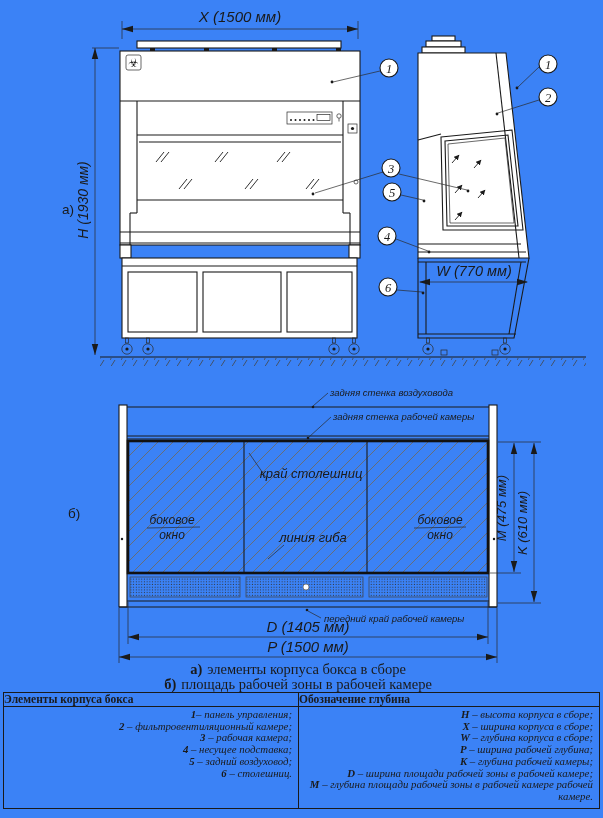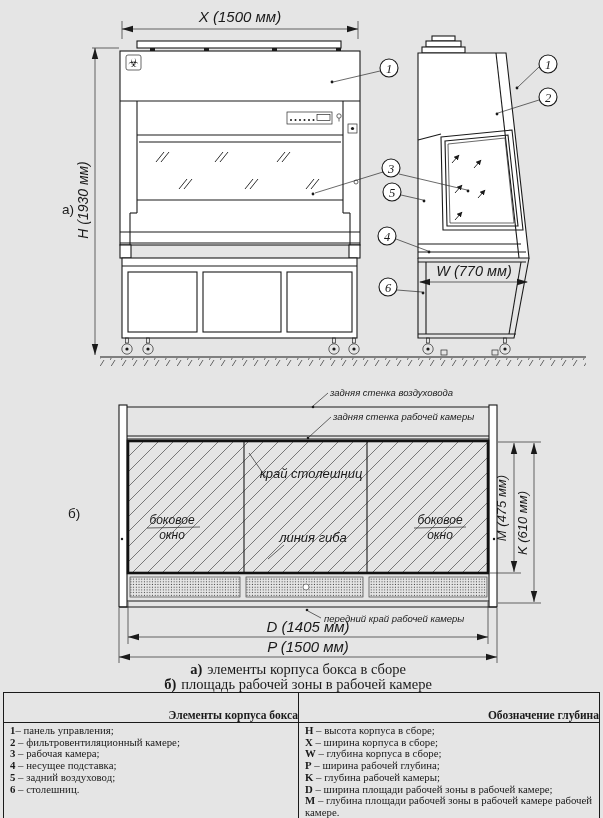--- a/index.html
+++ b/index.html
@@ -1,31 +1,31 @@
 <!DOCTYPE html>
 <html><head>
 <meta charset="utf-8">
 <style>
   html,body{margin:0;padding:0;background:#fff;}
-  #page{position:relative;width:603px;height:818px;background:#e5e5e5;overflow:hidden;
+  #page{position:relative;width:603px;height:818px;background:#3b82f6;overflow:hidden;
         font-family:"Liberation Sans",sans-serif;color:#1a1a1a;}
   svg text{fill:#1a1a1a;}
   .ln{fill:none;stroke:#1a1a1a;stroke-width:1.1;}
   .lt{fill:none;stroke:#2a2a2a;stroke-width:0.7;}
   .fw{fill:#fff;stroke:#1a1a1a;stroke-width:1.1;}
   .blk{fill:#1a1a1a;stroke:none;}
   .it{font-style:italic;}
   .sans{font-family:"Liberation Sans",sans-serif;}
   .serif{font-family:"Liberation Serif",serif;}
   .b{font-weight:bold;}
   .legend{position:absolute;left:3px;top:692px;width:597px;border-collapse:collapse;
           font-family:"Liberation Serif",serif;table-layout:fixed;}
-  .legend th{border:1px solid #1a1a1a;font-size:11.5px;font-weight:bold;padding:16px 0 1px;text-align:right;}
+  .legend th{border:1px solid #1a1a1a;font-size:11.5px;font-weight:bold;padding:0 0 1px;text-align:left;}
   .legend td{border:1px solid #1a1a1a;vertical-align:top;padding:2px 6px 4px 6px;
-             font-size:10.8px;line-height:11.7px;height:95px;}
+             font-size:10.8px;font-style:italic;line-height:11.7px;height:95px;text-align:right;}
   .legend col.c1{width:295px;}
   .bkey{font-weight:bold;}
   .itx{white-space:pre-wrap;}
 </style>
 </head>
 <body>
 
 <div id="page">
 
 <svg width="603" height="692" viewBox="0 0 603 692">

